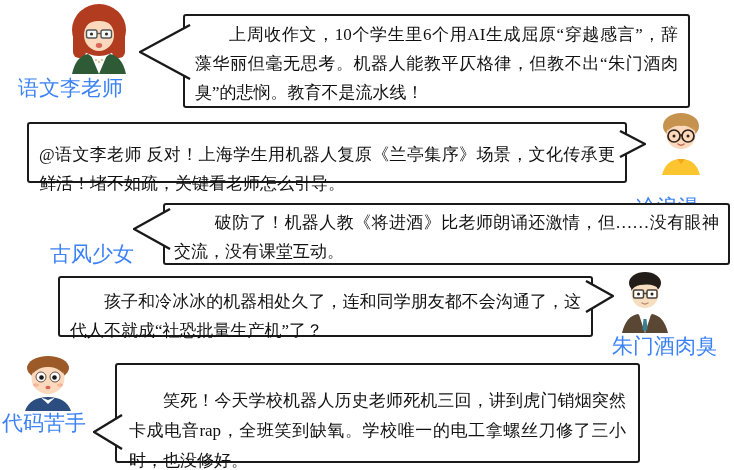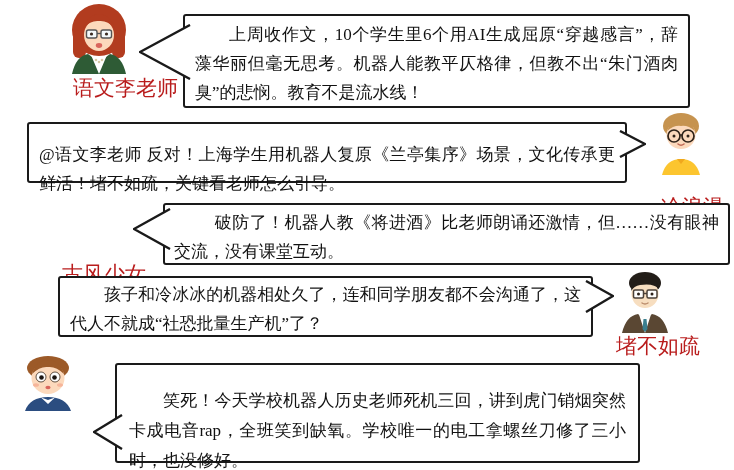--- a/index.html
+++ b/index.html
@@ -26,22 +26,22 @@
   .indent-2 .txt { text-indent: 2em; }
   .indent-25 .txt { text-indent: 2.4em; }
   .tail {
     position: absolute;
     z-index: 3;
   }
   .name {
     position: absolute;
     font-size: 21px;
     line-height: 24px;
-    text-align: right;
-    color: #b91c1c;
+    text-align: left;
+    color: #3b82f6;
     white-space: nowrap;
   }
   .avatar { position: absolute; }
 </style>
 </head>
 <body>
 
 <div class="canvas">
 
   <svg class="avatar" style="left:60px; top:2px;" width="78" height="72" viewBox="0 0 78 72">
@@ -88,31 +88,31 @@
     <circle cx="35" cy="25" r="6" fill="none" stroke="#2e2218" stroke-width="1.7"></circle>
     <line x1="27" y1="24" x2="29" y2="24" stroke="#2e2218" stroke-width="1.7"></line>
     <circle cx="21" cy="25" r="1.5" fill="#2e2218"></circle>
     <circle cx="35" cy="25" r="1.5" fill="#2e2218"></circle>
     <path d="M25,33 Q28,35.5 31,33" fill="none" stroke="#c06a56" stroke-width="1.6" stroke-linecap="round"></path>
     <path d="M9,64 Q13,48 28,48 Q43,48 47,64 Z" fill="#fcc52f"></path>
     <path d="M24,48 L28,53 L32,48 Z" fill="#f0a81d"></path>
   </svg>
   <div class="name" style="left:636px; top:176px; width:88px;margin-top:19px;">冷浪漫</div>
 
-  <div class="name" style="left:50px; top:242px; width:96px;margin-top:20px;">古风少女</div>
+  <div class="name" style="left:50px; top:242px; width:96px;">古风少女</div>
 
   <div class="bubble indent-25" style="left:163px; top:203px; width:567px; height:62px; padding:3px 9px;">
     <svg class="tail" style="left:-32px; top:3px;" width="38" height="42" viewBox="0 0 38 42">
       <polygon points="37,1 1,21 37,41" fill="#ffffff"></polygon>
       <polyline points="37,1 1,21 37,41" fill="none" stroke="#1a1a1a" stroke-width="2.4"></polyline>
     </svg>
     <span class="txt">破防了！机器人教《将进酒》比老师朗诵还激情，但……没有眼神交流，没有课堂互动。</span>
   </div>
 
-  <div class="bubble indent-2" style="left:58px; top:276px; width:535px; height:61px; padding:2px 10px;">
+  <div class="bubble indent-2" style="left:58px; top:276px; width:535px; height:61px; padding:9px 10px;">
     <svg class="tail" style="right:-23px; top:2px;" width="29" height="33" viewBox="0 0 29 33">
       <polygon points="1,1 28,16 1,32" fill="#ffffff"></polygon>
       <polyline points="1,1 28,16 1,32" fill="none" stroke="#1a1a1a" stroke-width="2.4"></polyline>
     </svg>
     <span class="txt">孩子和冷冰冰的机器相处久了，连和同学朋友都不会沟通了，这代人不就成“社恐批量生产机”了？</span>
   </div>
 
   <svg class="avatar" style="left:616px; top:269px;" width="58" height="64" viewBox="0 0 58 64">
     <ellipse cx="29" cy="14" rx="16" ry="11" fill="#221d18"></ellipse>
     <ellipse cx="29" cy="25" rx="13.5" ry="14" fill="#f7dec0"></ellipse>
@@ -120,36 +120,37 @@
     <rect x="17.5" y="21" width="10" height="8" rx="1.5" fill="#fdfdfd" stroke="#4a4038" stroke-width="1.5"></rect>
     <rect x="31" y="21" width="10" height="8" rx="1.5" fill="#fdfdfd" stroke="#4a4038" stroke-width="1.5"></rect>
     <line x1="27.5" y1="24.5" x2="31" y2="24.5" stroke="#4a4038" stroke-width="1.5"></line>
     <circle cx="22.5" cy="25" r="1.5" fill="#2b2018"></circle>
     <circle cx="36" cy="25" r="1.5" fill="#2b2018"></circle>
     <path d="M26,34 Q29,36 32,34" fill="none" stroke="#b98a6a" stroke-width="1.4" stroke-linecap="round"></path>
     <path d="M6,64 Q10,47 22,45 L29,51 L36,45 Q48,47 52,64 Z" fill="#5a4733"></path>
     <path d="M23,45.5 L29,64 L35,45.5 L29,50 Z" fill="#ffffff"></path>
     <path d="M27.5,50 L30.5,50 L31.5,60 L29,63 L26.5,60 Z" fill="#3a7f8f"></path>
   </svg>
-  <div class="name" style="left:612px; top:334px; width:88px;">堵不如疏</div>
+  <div class="name" style="left:612px; top:334px; width:88px;">朱门酒肉臭</div>
 
   <svg class="avatar" style="left:12px; top:355px;" width="72" height="56" viewBox="0 0 72 56">
     <ellipse cx="36" cy="13" rx="21" ry="12" fill="#9c5a28"></ellipse>
     <ellipse cx="36" cy="23" rx="16.5" ry="16" fill="#fcd9bc"></ellipse>
     <path d="M20,19 Q24,5 36,5 Q48,5 52,19 Q44,11 36,12 Q28,11 20,19 Z" fill="#9c5a28"></path>
     <circle cx="29" cy="22" r="5" fill="#ffffff" stroke="#3a2a1a" stroke-width="0.8"></circle>
     <circle cx="43" cy="22" r="5" fill="#ffffff" stroke="#3a2a1a" stroke-width="0.8"></circle>
     <circle cx="29.5" cy="22.5" r="2.3" fill="#1c1511"></circle>
     <circle cx="42.5" cy="22.5" r="2.3" fill="#1c1511"></circle>
     <ellipse cx="24" cy="30" rx="3" ry="1.8" fill="#f6b59a"></ellipse>
     <ellipse cx="48" cy="30" rx="3" ry="1.8" fill="#f6b59a"></ellipse>
     <ellipse cx="36" cy="32.5" rx="2.6" ry="1.8" fill="#d9655c"></ellipse>
     <path d="M13,56 Q18,42 36,42 Q54,42 59,56 Z" fill="#2b4d80"></path>
     <path d="M29,42.5 L36,49 L43,42.5 L36,45 Z" fill="#ffffff"></path>
   </svg>
+  <div class="name" style="left:2px; top:411px; width:96px;">代码苦手</div>
 
   <div class="bubble indent-2" style="left:115px; top:363px; width:525px; height:100px; padding:21px 12px; line-height:30px;">
     <svg class="tail" style="left:-24px; top:49px;" width="30" height="36" viewBox="0 0 30 36">
       <polygon points="29,1 1,18 29,35" fill="#ffffff"></polygon>
       <polyline points="29,1 1,18 29,35" fill="none" stroke="#1a1a1a" stroke-width="2.4"></polyline>
     </svg>
     <span class="txt">笑死！今天学校机器人历史老师死机三回，讲到虎门销烟突然卡成电音rap，全班笑到缺氧。学校唯一的电工拿螺丝刀修了三小时，也没修好。</span>
   </div>
 
 </div>

